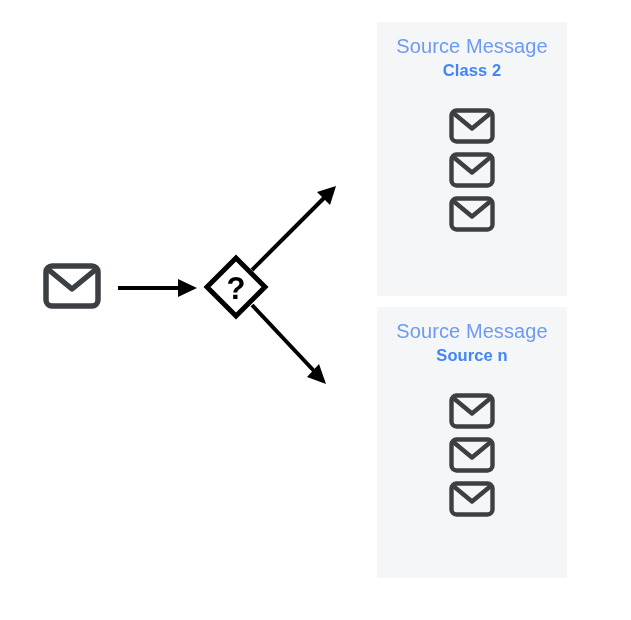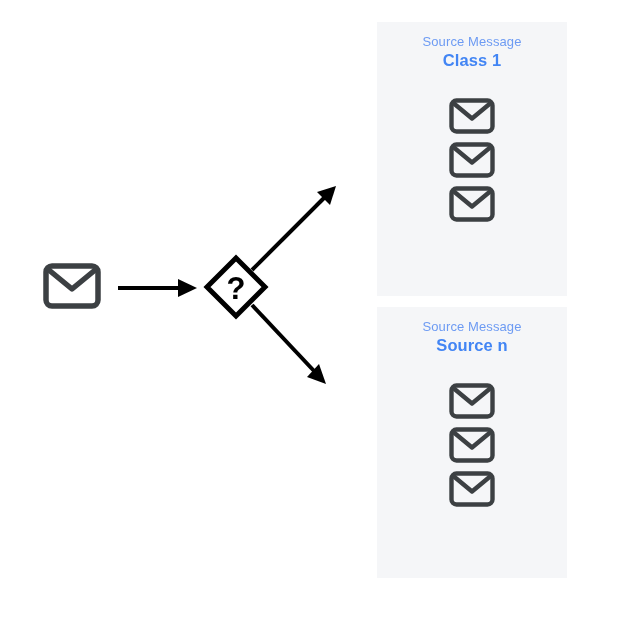--- a/index.html
+++ b/index.html
@@ -62,21 +62,21 @@
   .class-panel.panel-bottom { top: 307px; height: 271px; }
 
   .panel-heading {
     text-align: center;
     padding-top: 11px;
     line-height: 1.33;
     user-select: none;
   }
   .panel-heading .panel-title-main {
     display: block;
-    font-size: 13px;
+    font-size: 20px;
     font-weight: 400;
     color: #6d9bf3;
     letter-spacing: 0.1px;
   }
   .panel-heading .panel-title-class {
     display: block;
     font-size: 16.5px;
     font-weight: 700;
     color: #4285f4;
     letter-spacing: 0.1px;
@@ -128,21 +128,21 @@
   <div class="decision-node">
     <svg viewBox="0 0 66 66" xmlns="http://www.w3.org/2000/svg">
       <polygon points="33,4 62,33 33,62 4,33" fill="#ffffff" stroke="#000000" stroke-width="5" stroke-linejoin="miter"></polygon>
       <text x="33" y="45" text-anchor="middle" font-family="'Liberation Sans', sans-serif" font-size="31" font-weight="700" fill="#000000">?</text>
     </svg>
   </div>
 
   <div class="class-panel panel-top">
     <div class="panel-heading">
       <span class="panel-title-main">Source Message</span>
-      <span class="panel-title-class">Class 1</span>
+      <span class="panel-title-class">Class 2</span>
     </div>
     <div class="envelope-stack">
       <div class="message-envelope">
         <svg viewBox="0 0 46 36" xmlns="http://www.w3.org/2000/svg" aria-hidden="true">
           <rect x="2.5" y="2.5" width="41" height="31" rx="5" ry="5" fill="none" stroke="#3c4043" stroke-width="4.4"></rect>
           <path d="M 5.5 6 L 23 20.5 L 40.5 6" fill="none" stroke="#3c4043" stroke-width="4.4" stroke-linecap="round" stroke-linejoin="round"></path>
         </svg>
       </div>
       <div class="message-envelope">
         <svg viewBox="0 0 46 36" xmlns="http://www.w3.org/2000/svg" aria-hidden="true">

